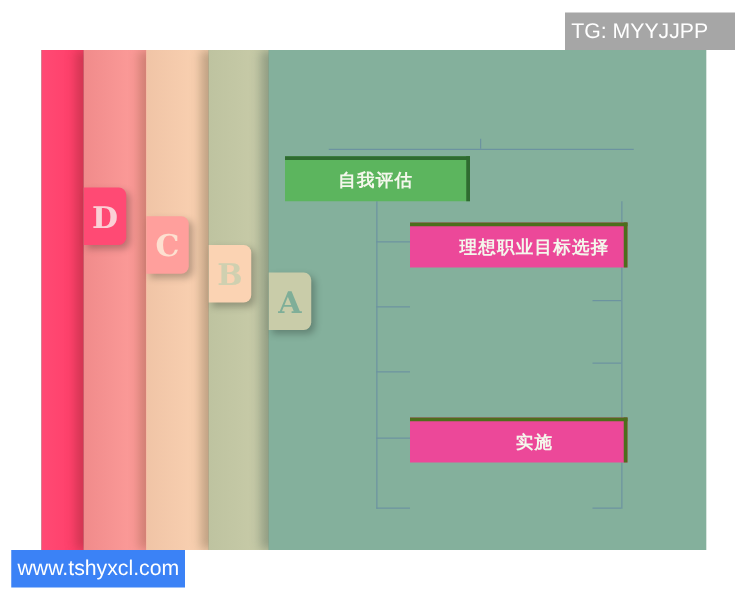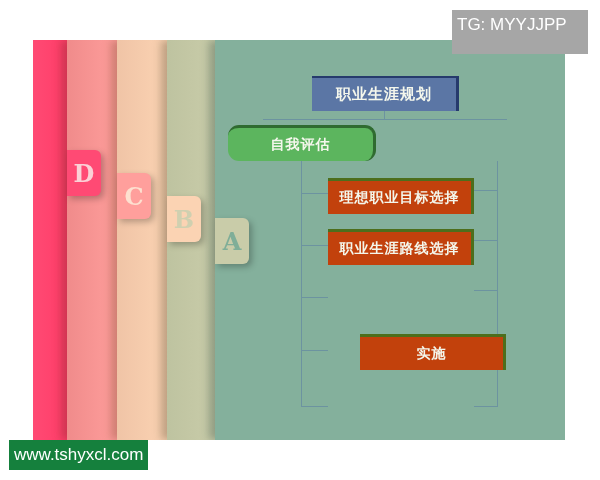--- a/index.html
+++ b/index.html
@@ -12,24 +12,24 @@
   .strip.s1{left:134px;width:48px;background:linear-gradient(90deg,#bec3a0,#c9cca9);box-shadow:-6px 0 8px rgba(80,70,40,0.35);}
   .strip.s0{left:182px;width:350px;background:#84b09c;box-shadow:-6px 0 8px rgba(40,70,60,0.35);}
   .tab{position:absolute;width:34px;height:46px;border-radius:0 6px 6px 0;display:flex;align-items:center;justify-content:center;
        font-family:"DejaVu Serif",serif;font-weight:bold;font-size:24px;box-shadow:3px 3px 6px rgba(0,0,0,0.25);}
   .tab.d{left:34px;top:110px;background:#ff4a74;color:#fbd0d6;}
   .tab.c{left:84px;top:133px;background:#ff9f9c;color:#fde0d0;}
   .tab.b{left:134px;top:156px;background:#fbd3b3;color:#cfd0b0;}
   .tab.a{left:182px;top:178px;background:#c9cca9;color:#7fae98;}
   .node{position:absolute;display:flex;align-items:center;justify-content:center;color:#f4f7ec;font-weight:bold;font-size:14px;letter-spacing:1px;}
   .root{left:279px;top:36px;width:144px;height:33px;background:#5b76a5;border-top:2px solid #263a6c;border-right:3px solid #263a6c;font-size:15px;}
-  .lvl1{width:145px;height:33px;background:#5cb55e;border-top:3px solid #2f6b30;border-right:3px solid #2f6b30;border-radius:11px;}
+  .lvl1{width:145px;height:33px;background:#5cb55e;border-top:3px solid #2f6b30;border-right:3px solid #2f6b30;}
   .lvl1.self{left:195px;top:85px;}
   .lvl1.env{left:365px;top:85px;}
-  .step{left:295px;width:143px;height:33px;background:#c2410c;border-top:3px solid #4d6e1c;border-right:3px solid #4d6e1c;}
+  .step{left:295px;width:143px;height:33px;background:#ec4899;border-top:3px solid #4d6e1c;border-right:3px solid #4d6e1c;padding-left:28px;}
   .line{position:absolute;background:#6c93a0;}
 </style>
 </head>
 <body>
 
 <div class="frame">
   <div class="strip s4"></div>
   <div class="strip s3"></div>
   <div class="strip s2"></div>
   <div class="strip s1"></div>
@@ -50,22 +50,20 @@
   <div class="line" style="left:268px;top:257px;width:27px;height:1px;"></div>
   <div class="line" style="left:268px;top:310px;width:27px;height:1px;"></div>
   <div class="line" style="left:268px;top:366px;width:27px;height:1px;"></div>
 
   <div class="line" style="left:441px;top:150px;width:23px;height:1px;"></div>
   <div class="line" style="left:441px;top:200px;width:23px;height:1px;"></div>
   <div class="line" style="left:441px;top:250px;width:23px;height:1px;"></div>
   <div class="line" style="left:441px;top:305px;width:23px;height:1px;"></div>
   <div class="line" style="left:441px;top:366px;width:23px;height:1px;"></div>
 
-  <div class="node root">职业生涯规划</div>
   <div class="node lvl1 self">自我评估</div>
 
   <div class="node step" style="top:138px;">理想职业目标选择</div>
-  <div class="node step" style="top:189px;">职业生涯路线选择</div>
-  <div class="node step" style="top:294px;margin-left:32px;">实施</div>
+  <div class="node step" style="top:294px;">实施</div>
 </div>
 
-<div style="position:absolute;left:452px;top:10px;width:136px;height:44px;background:#a6a6a6;color:#ffffff;font-family:'Liberation Sans',sans-serif;font-size:17px;line-height:30px;padding-left:5px;box-sizing:border-box;">TG: MYYJJPP</div>
-<div style="position:absolute;left:9px;top:440px;width:139px;height:30px;background:#15803d;color:#ffffff;font-family:'Liberation Sans',sans-serif;font-size:17px;line-height:30px;padding-left:5px;box-sizing:border-box;">www.tshyxcl.com</div>
+<div style="position:absolute;left:452px;top:10px;width:136px;height:30px;background:#a6a6a6;color:#ffffff;font-family:'Liberation Sans',sans-serif;font-size:17px;line-height:30px;padding-left:5px;box-sizing:border-box;">TG: MYYJJPP</div>
+<div style="position:absolute;left:9px;top:440px;width:139px;height:30px;background:#3b82f6;color:#ffffff;font-family:'Liberation Sans',sans-serif;font-size:17px;line-height:30px;padding-left:5px;box-sizing:border-box;">www.tshyxcl.com</div>
 
 </body></html>

